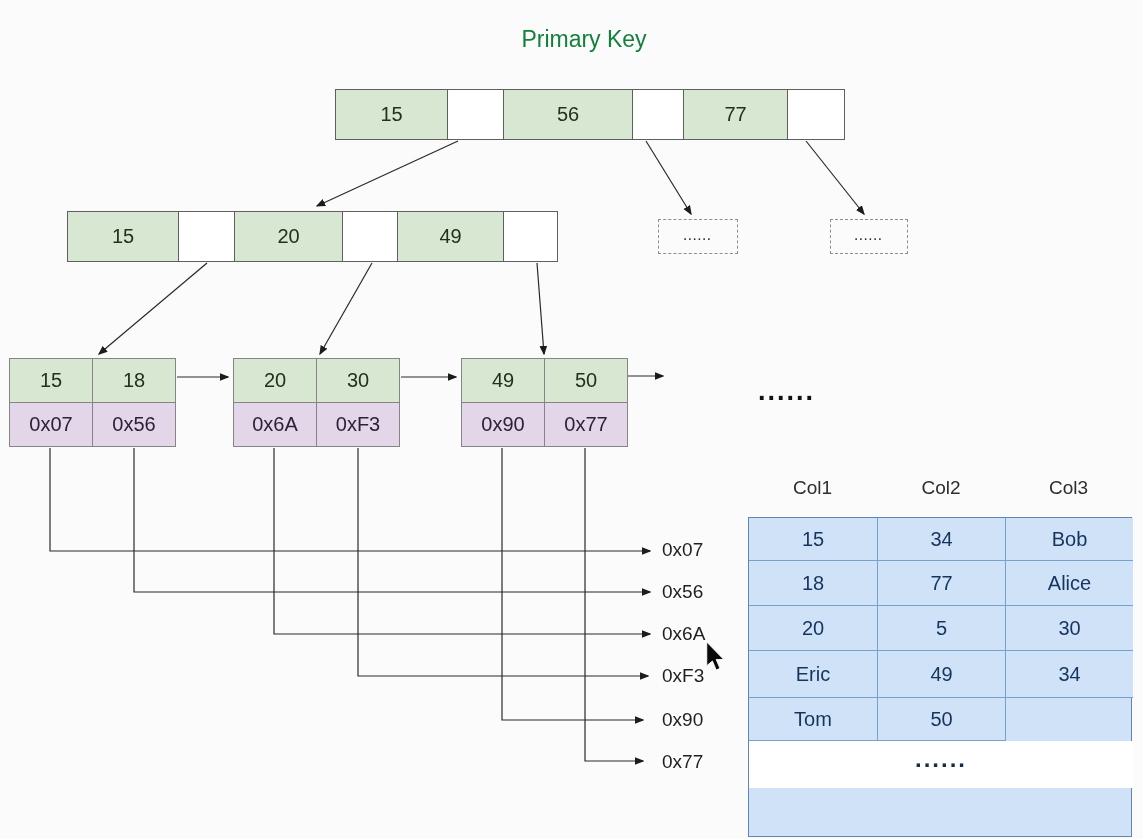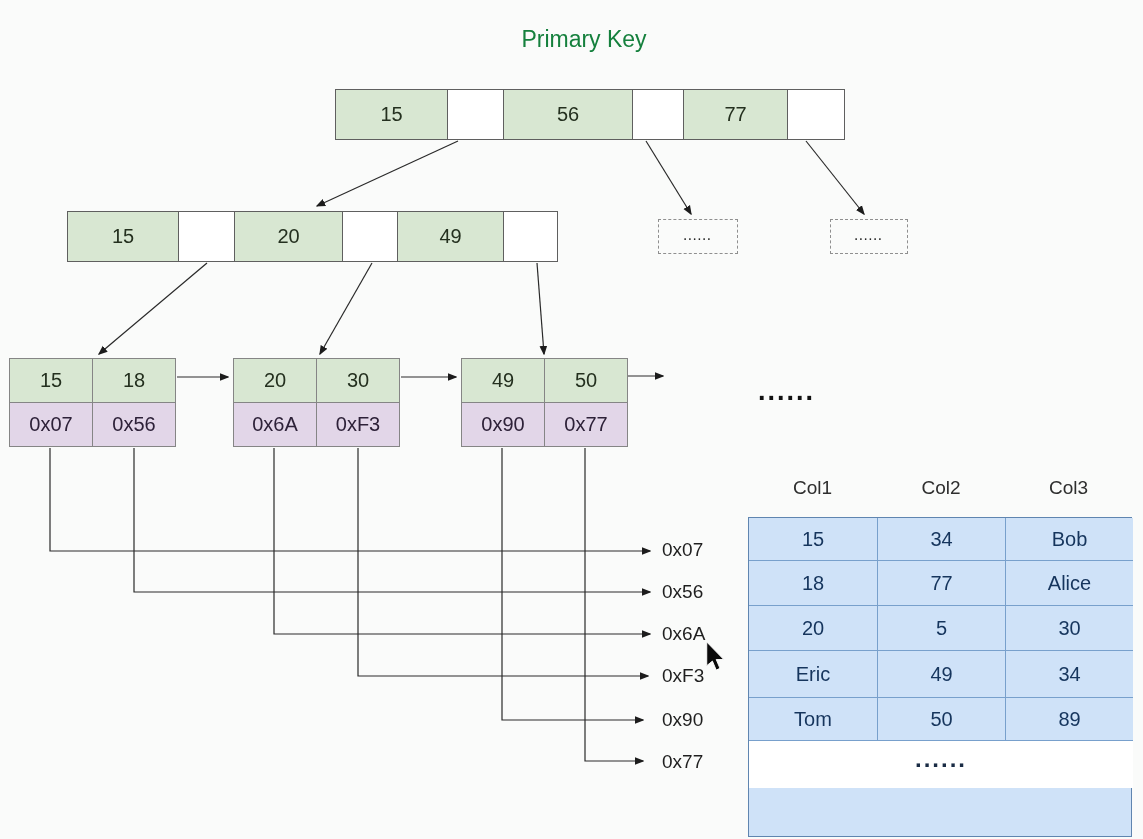--- a/index.html
+++ b/index.html
@@ -225,21 +225,20 @@
     <div class="tcell">77</div>
     <div class="tcell">Alice</div>
     <div class="tcell">20</div>
     <div class="tcell">5</div>
     <div class="tcell">30</div>
     <div class="tcell">Eric</div>
     <div class="tcell">49</div>
     <div class="tcell">34</div>
     <div class="tcell">Tom</div>
     <div class="tcell">50</div>
-    <div class="tcell">89</div>
     <div class="tcell ellipsis">
         <span>......</span>
       </div>
   </div>
 
   <svg class="connectors" width="1143" height="839" viewBox="0 0 1143 839">
     <defs>
       <marker id="arr" viewBox="0 0 10 10" refX="8.5" refY="5" markerWidth="8" markerHeight="8" orient="auto-start-reverse">
         <path d="M0,1 L10,5 L0,9 z" fill="#1c1c1c"></path>
       </marker>

